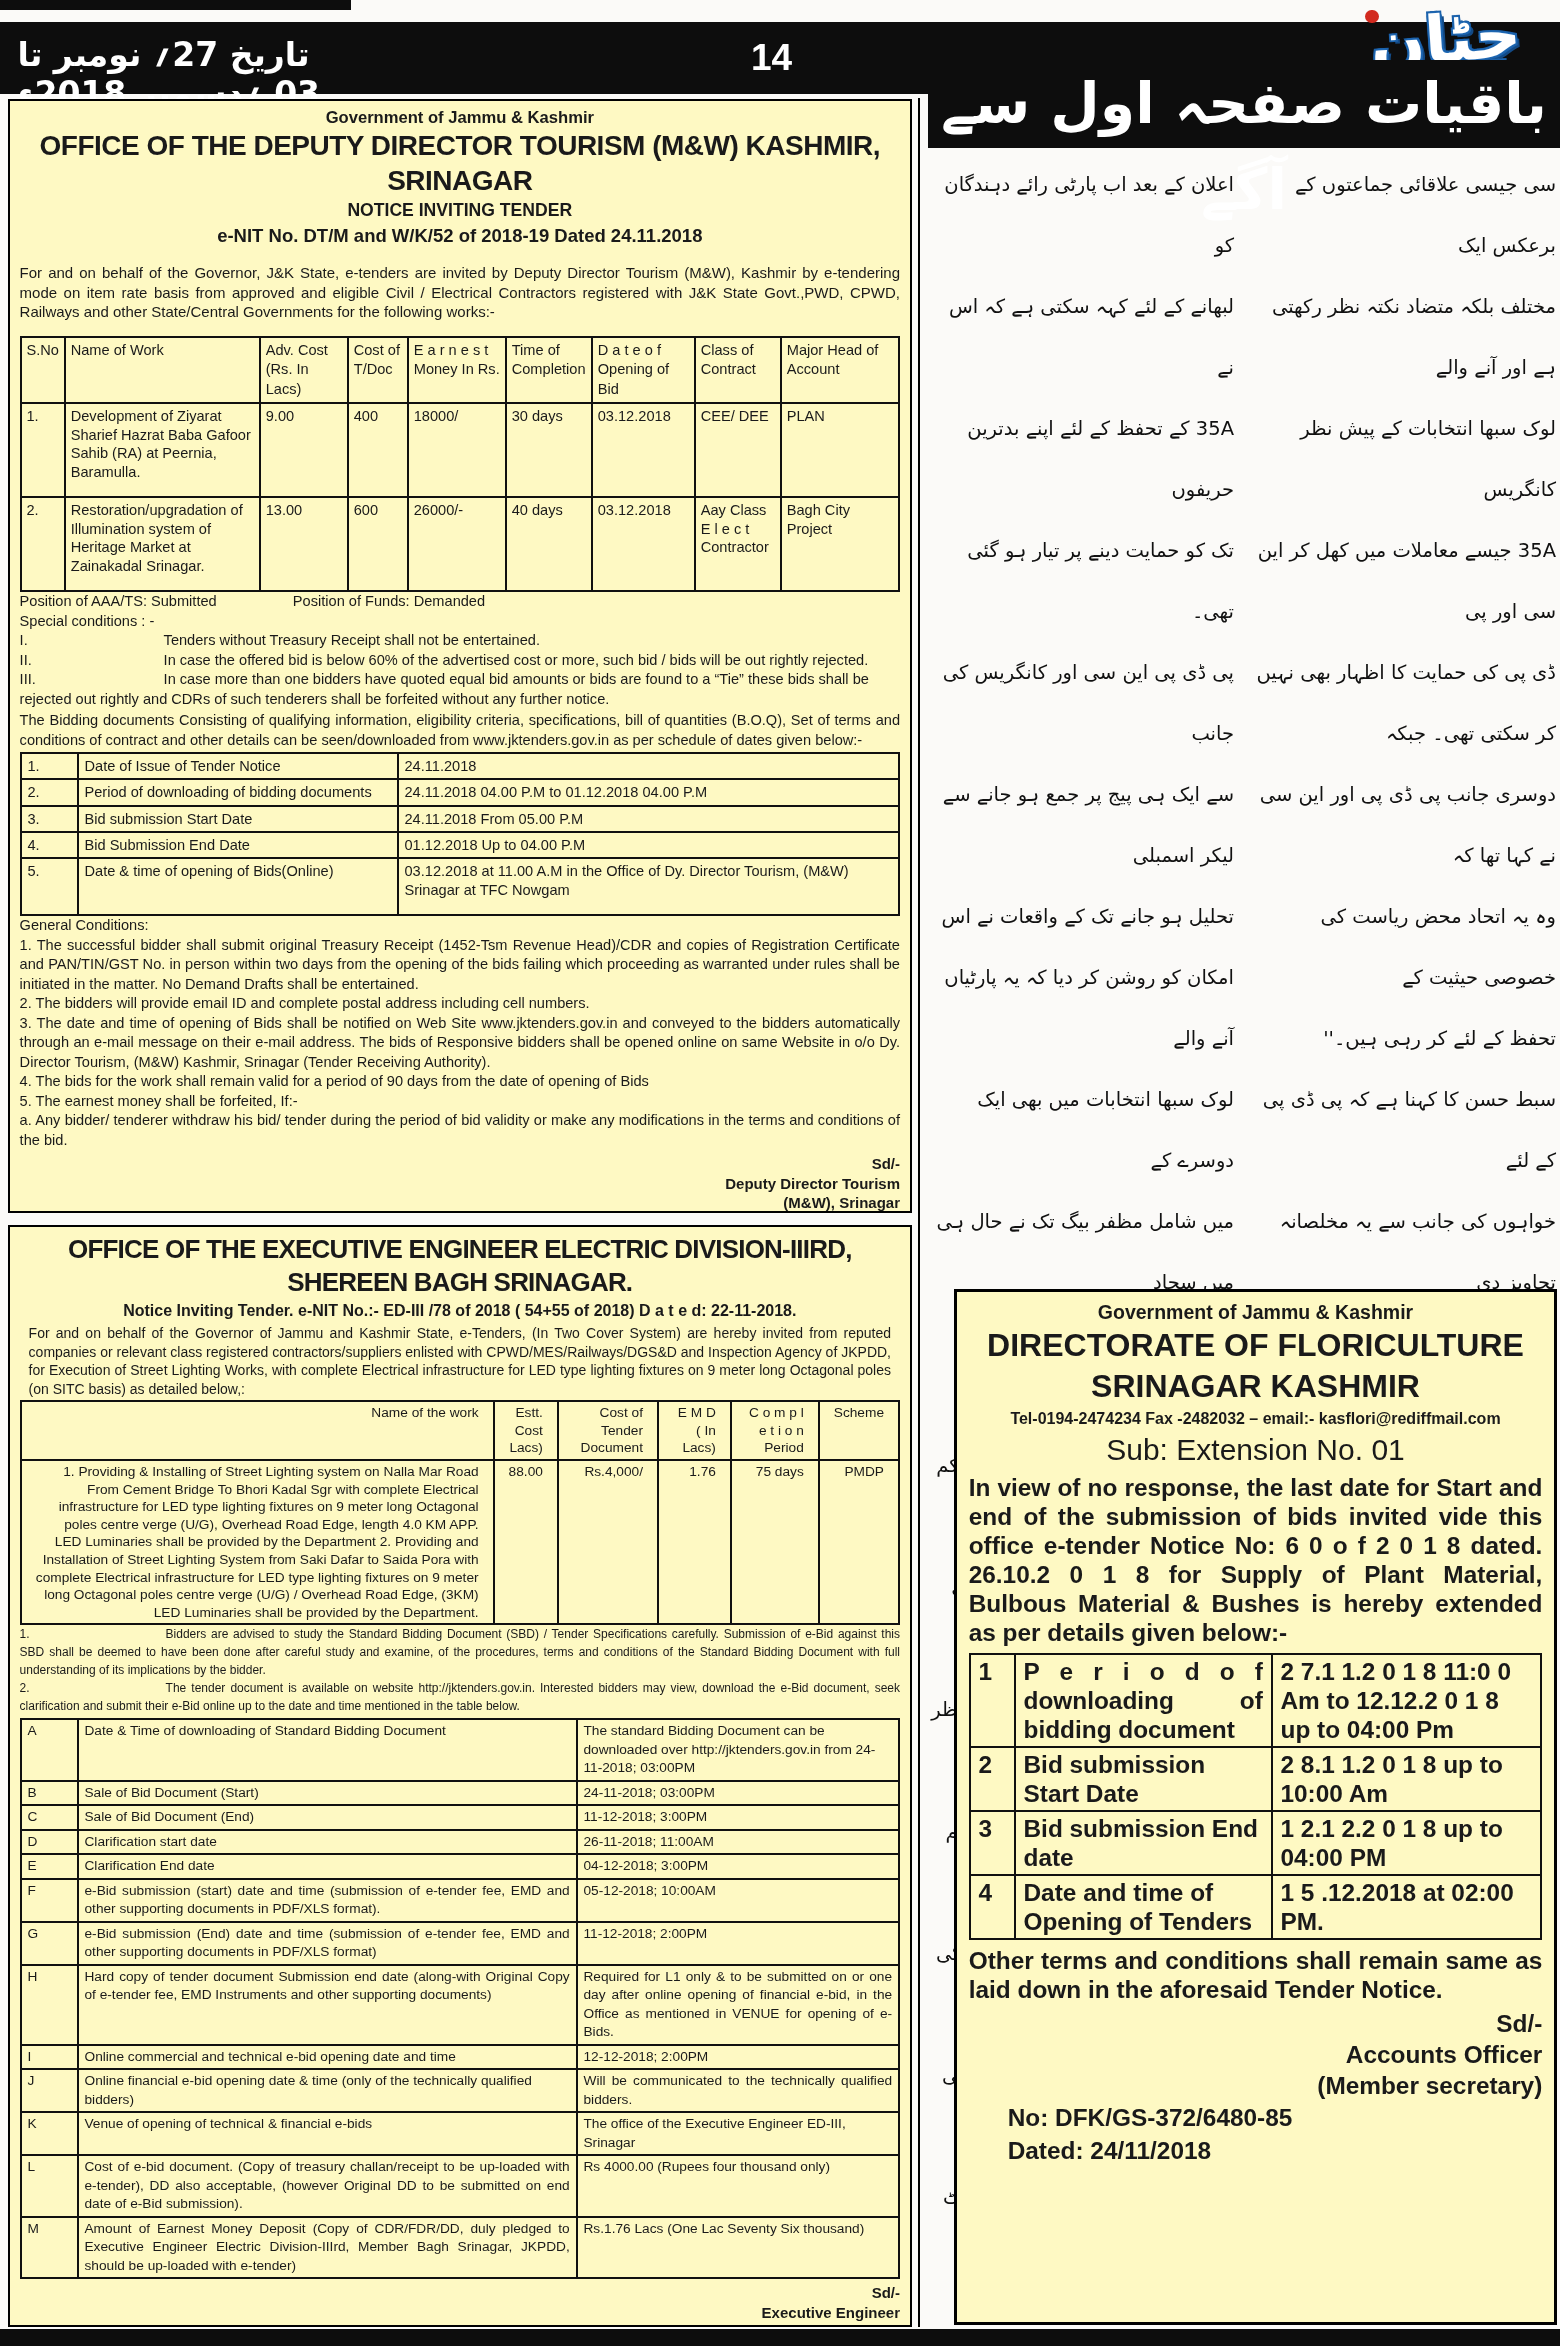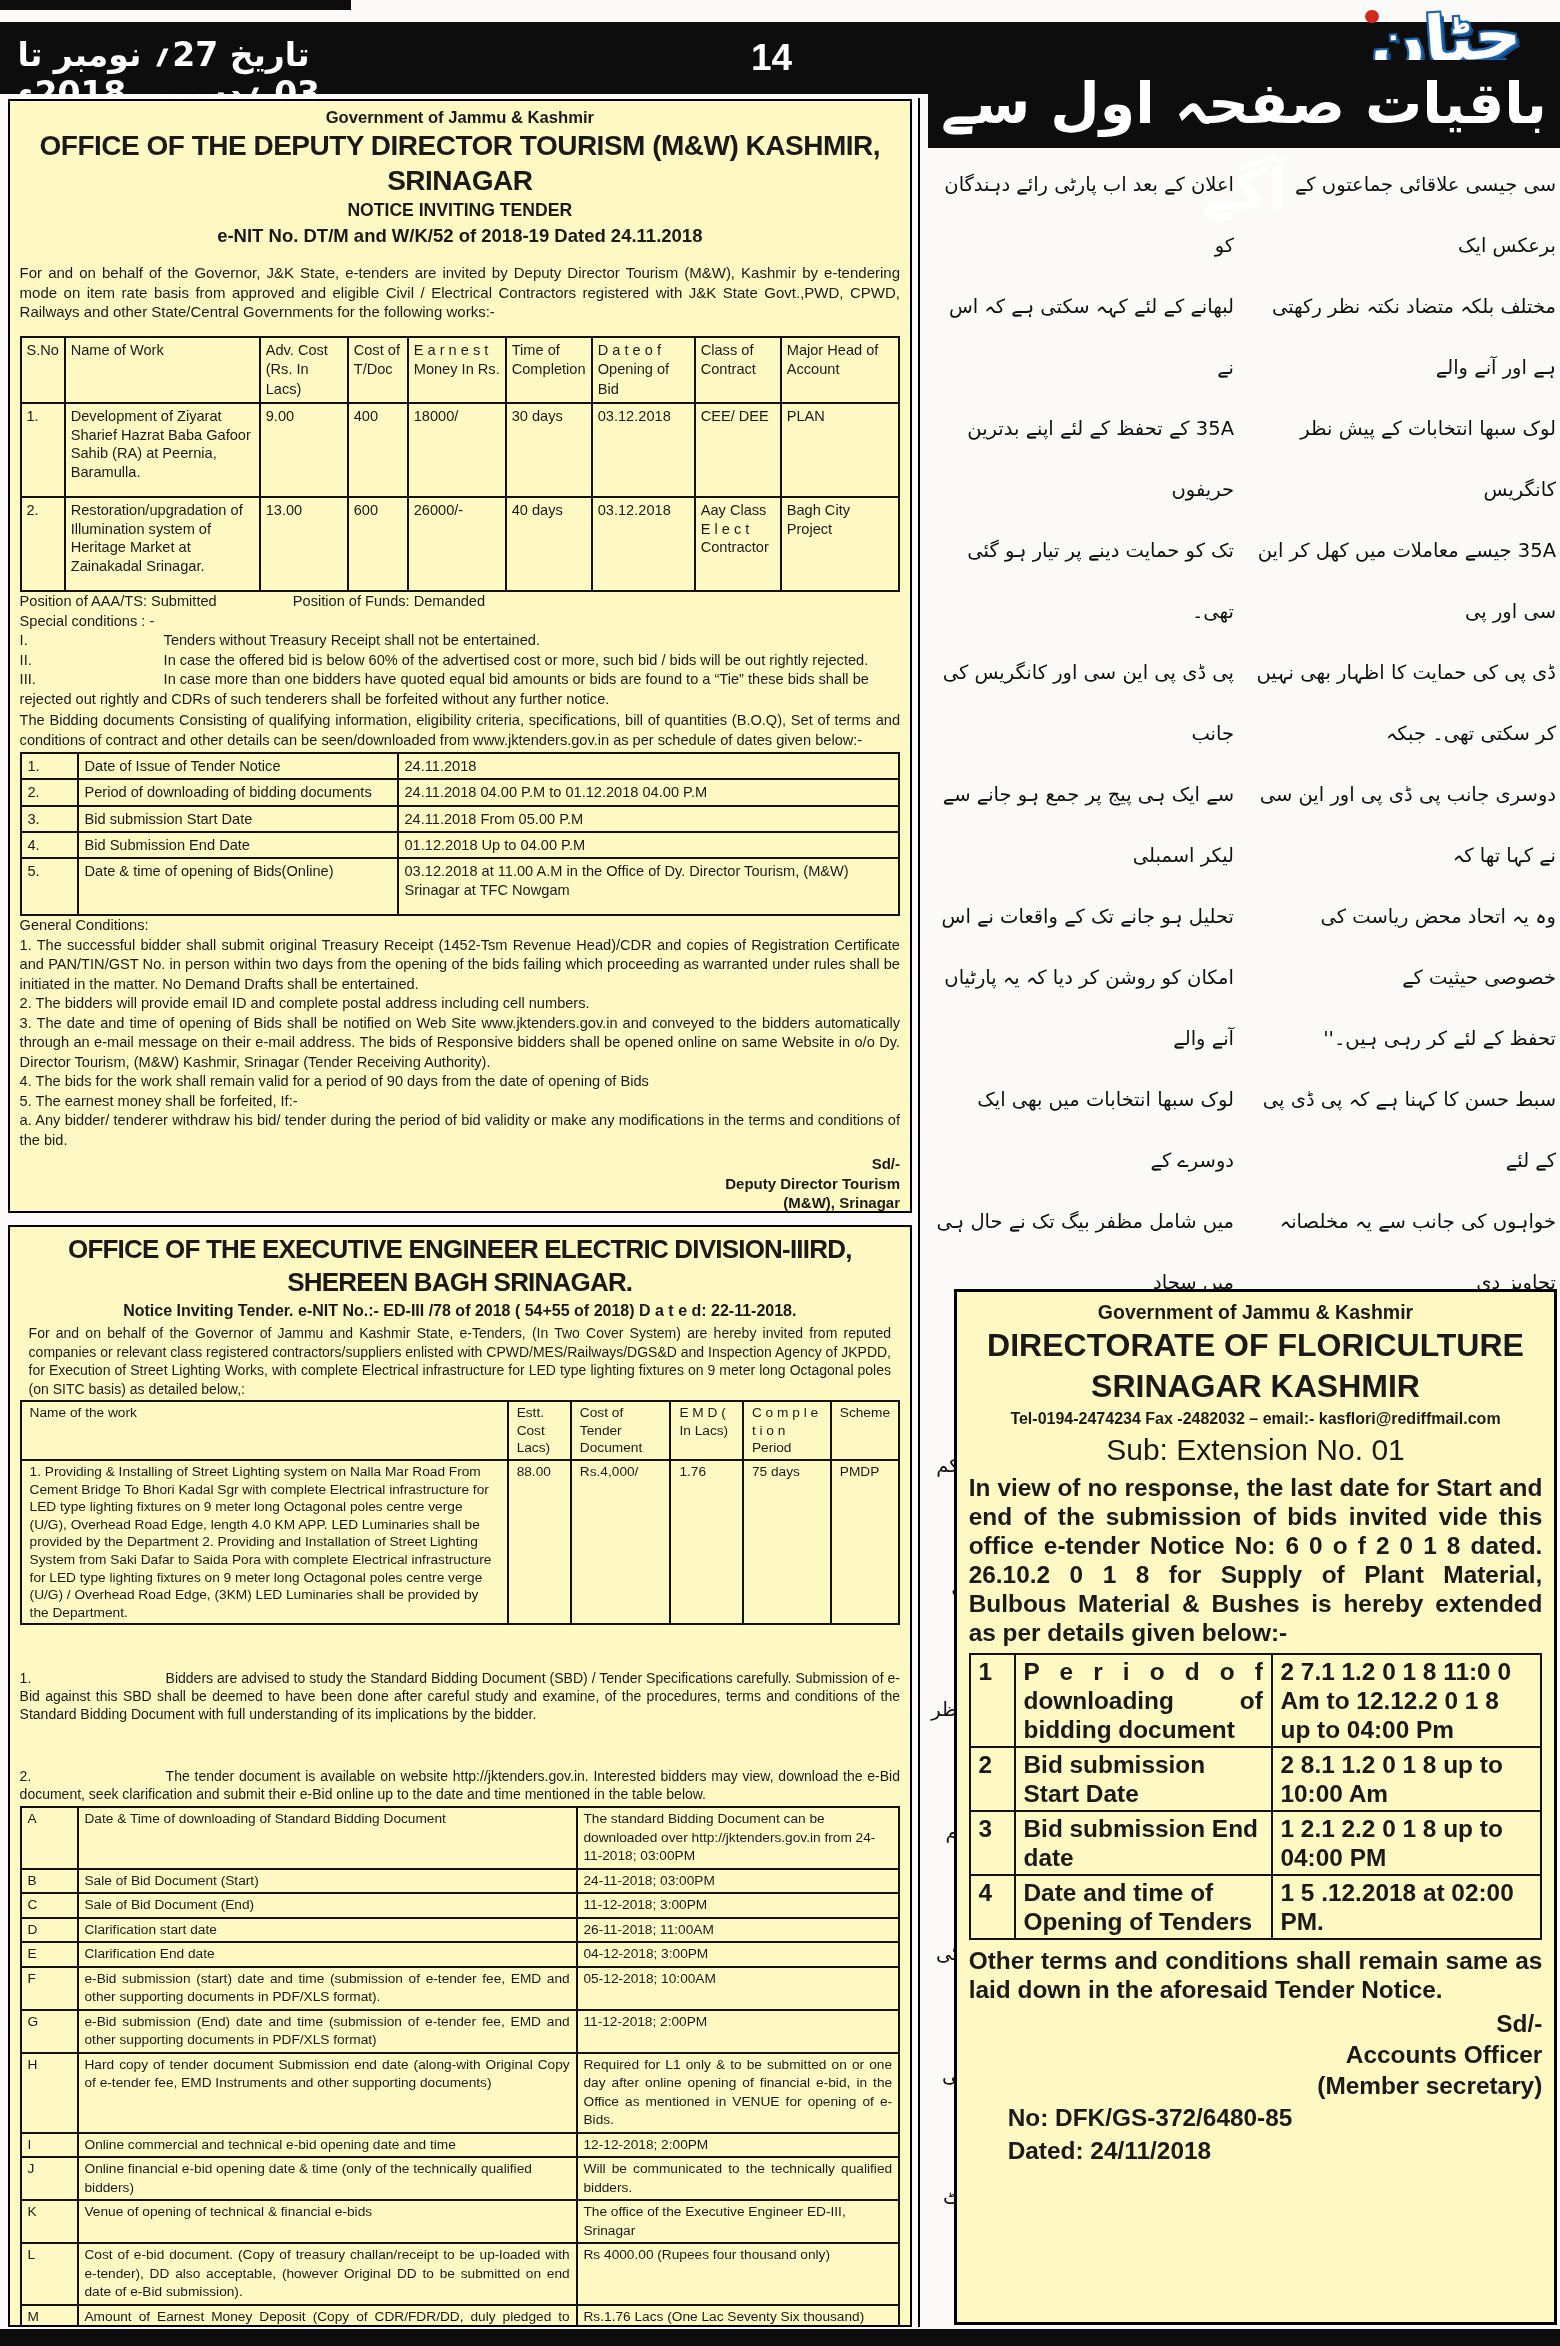--- a/index.html
+++ b/index.html
@@ -46,24 +46,24 @@
   .sched td{border:2px solid #111;padding:2.9px 5.9px;font-size:14.6px;line-height:18.5px;vertical-align:top;}
   .plain{font-size:14.6px;line-height:19.5px;}
   .roman{display:inline-block;width:144px;}
   .sd{font-size:15px;line-height:19.5px;font-weight:bold;}
   .idline{font-size:15.6px;font-weight:bold;line-height:23.4px;}
 
   
   #electric-box .office{font-size:26px;line-height:33px;letter-spacing:-0.8px;}
   #electric-box .nit-title{font-size:16px;line-height:23.4px;}
   #electric-box .intro{font-size:14px;line-height:18.5px;margin:2px 9px;}
-  .ew td,.ew th{border:2px solid #111;padding:2px 8px;vertical-align:top;font-weight:normal;text-align:left;font-size:13.7px;line-height:17.6px;}
+  .ew td,.ew th{border:2px solid #111;padding:2px 14px;vertical-align:top;font-weight:normal;text-align:right;font-size:13.7px;line-height:17.6px;}
   .am td{border:2px solid #111;padding:2px 5.9px;font-size:13.7px;line-height:18.5px;vertical-align:top;}
   .note-num{display:inline-block;width:146px;}
-  #electric-box .plain{font-size:14px;line-height:18px;margin-top:44px;}
+  #electric-box .plain{font-size:12px;line-height:18px;}
 
   
   #urdu-banner{left:928px;top:60px;width:632px;height:88px;background:#0d0d0d;color:#fff;
     font-family:"DejaVu Sans",sans-serif;direction:rtl;text-align:center;
     font-size:57px;font-weight:bold;line-height:86px;letter-spacing:-2px;}
   .urdu-col{font-family:"DejaVu Sans",sans-serif;direction:rtl;text-align:right;
     font-size:19.5px;line-height:61px;white-space:pre-line;color:#111;}
   #urdu-col-middle{left:926px;top:154px;width:308px;height:1110px;}
   #urdu-col-right{left:1252px;top:154px;width:304px;height:1110px;}
 

